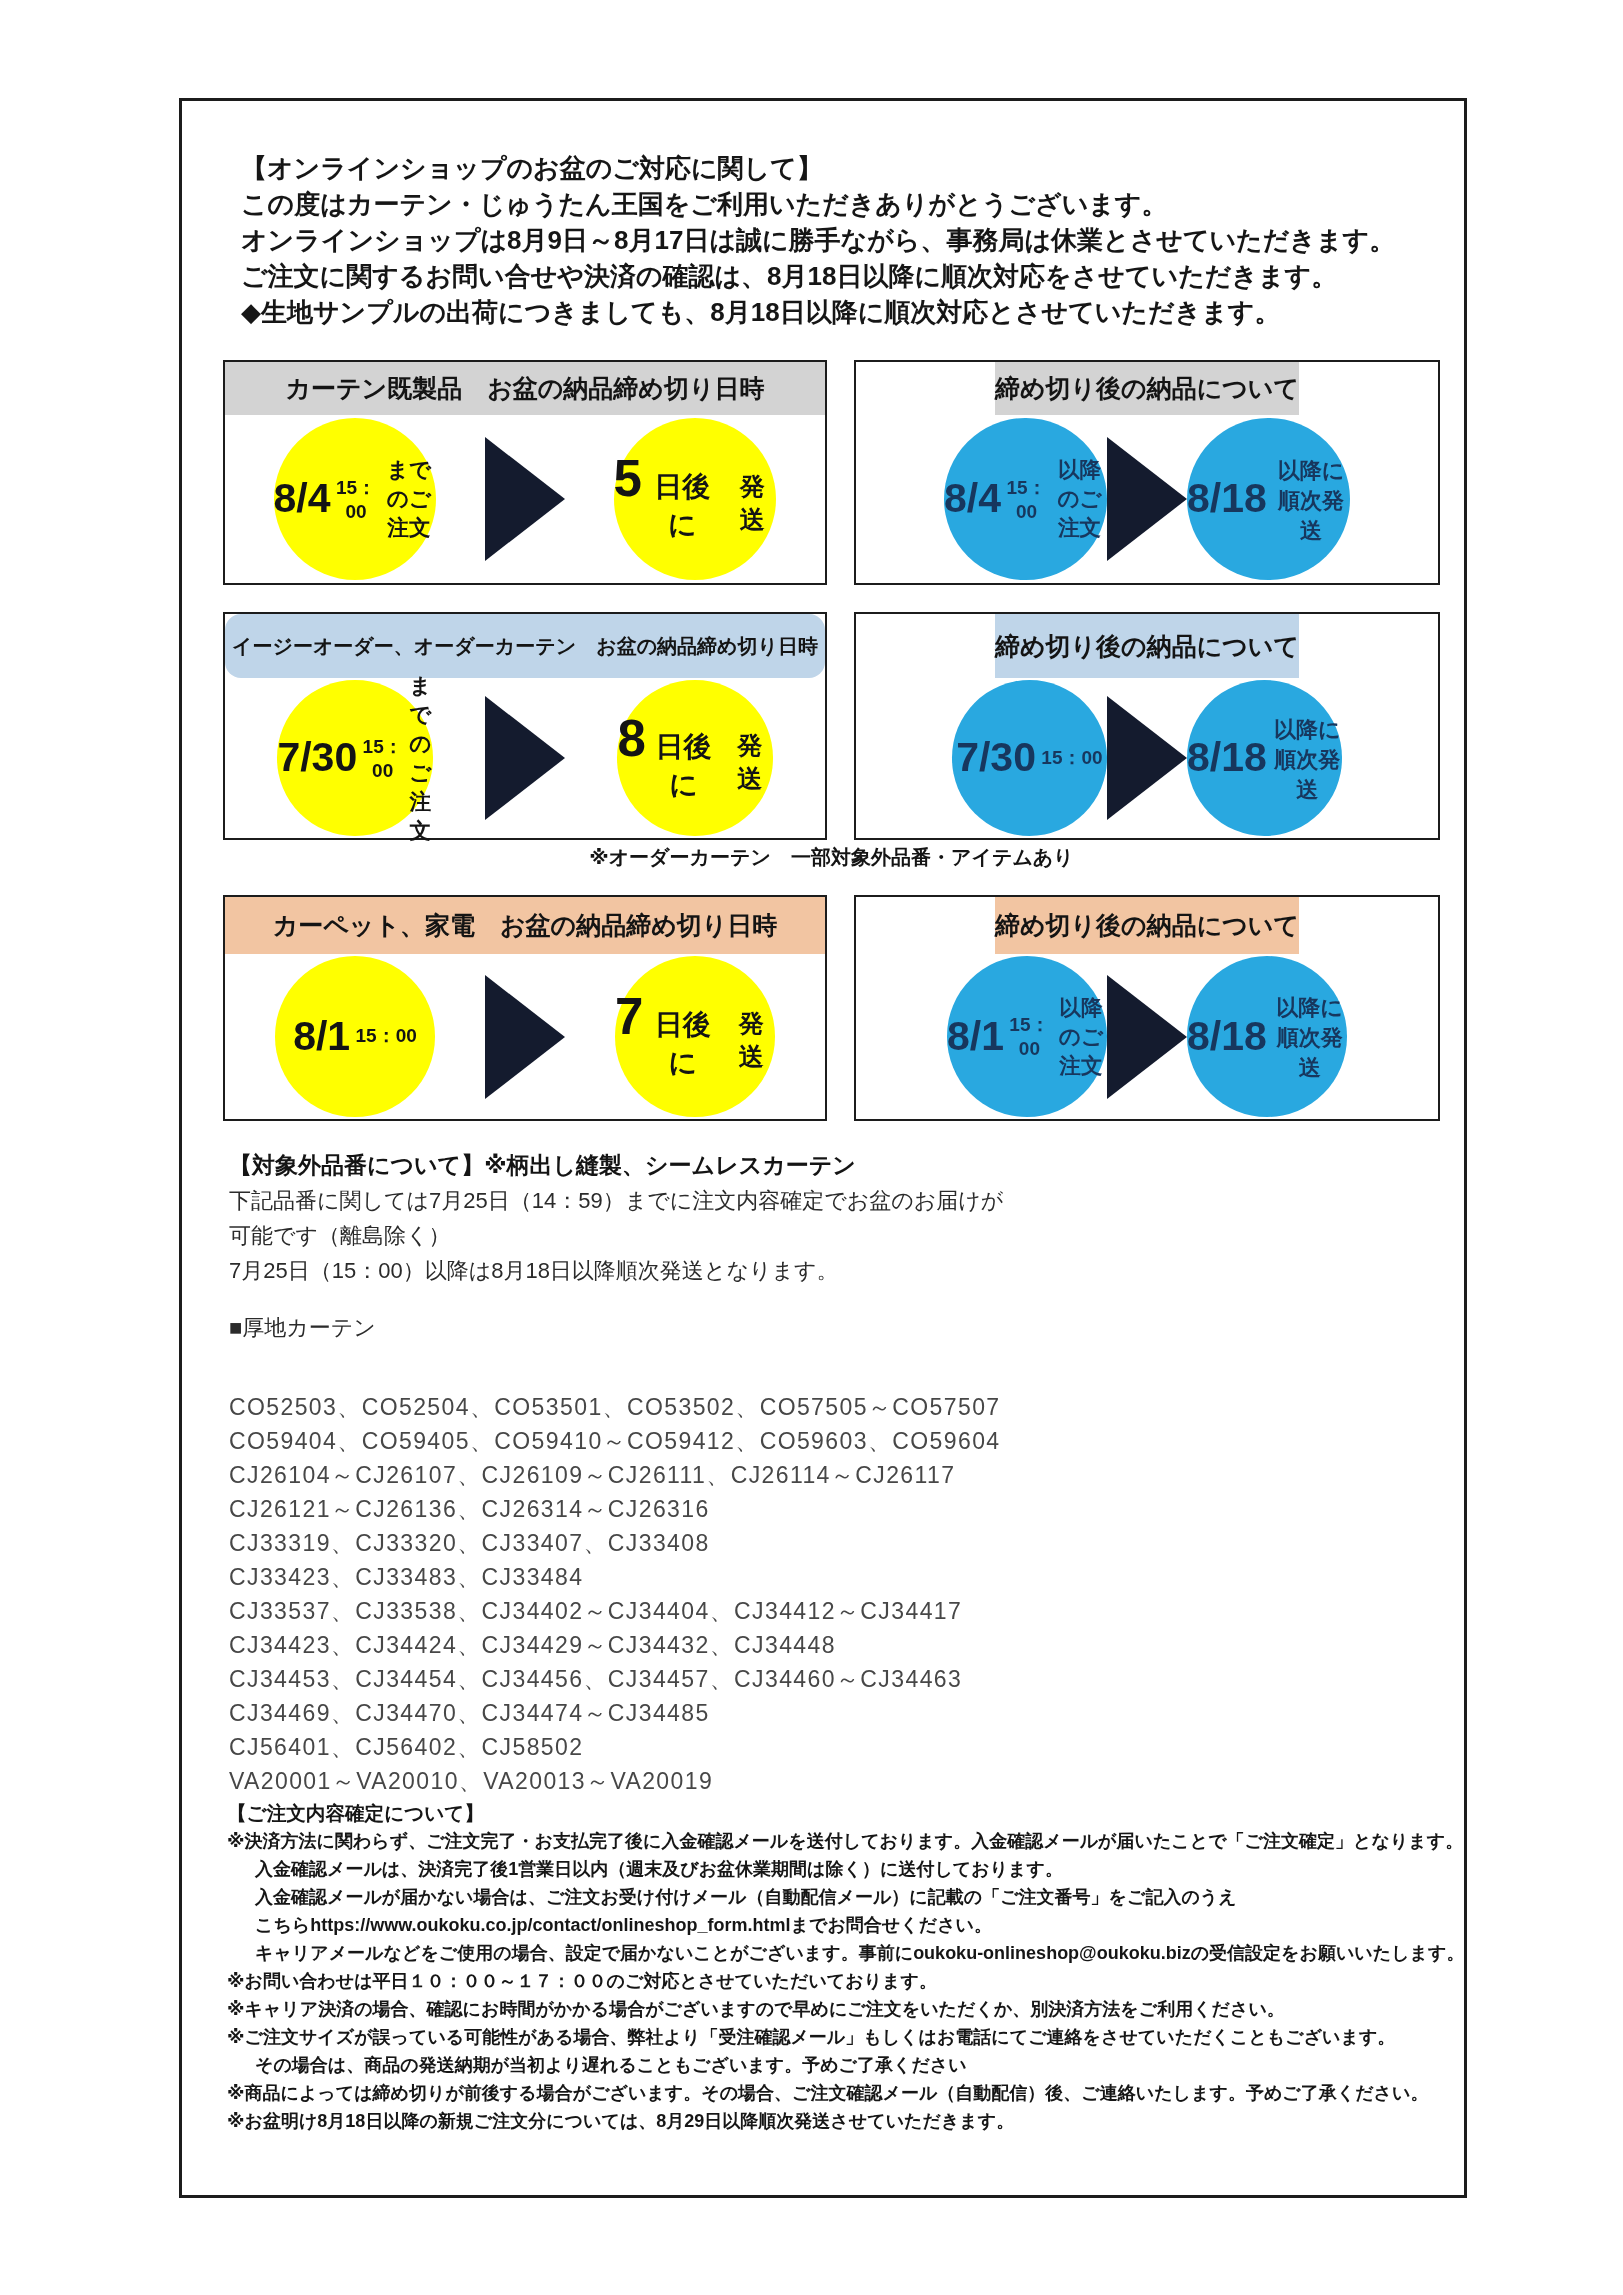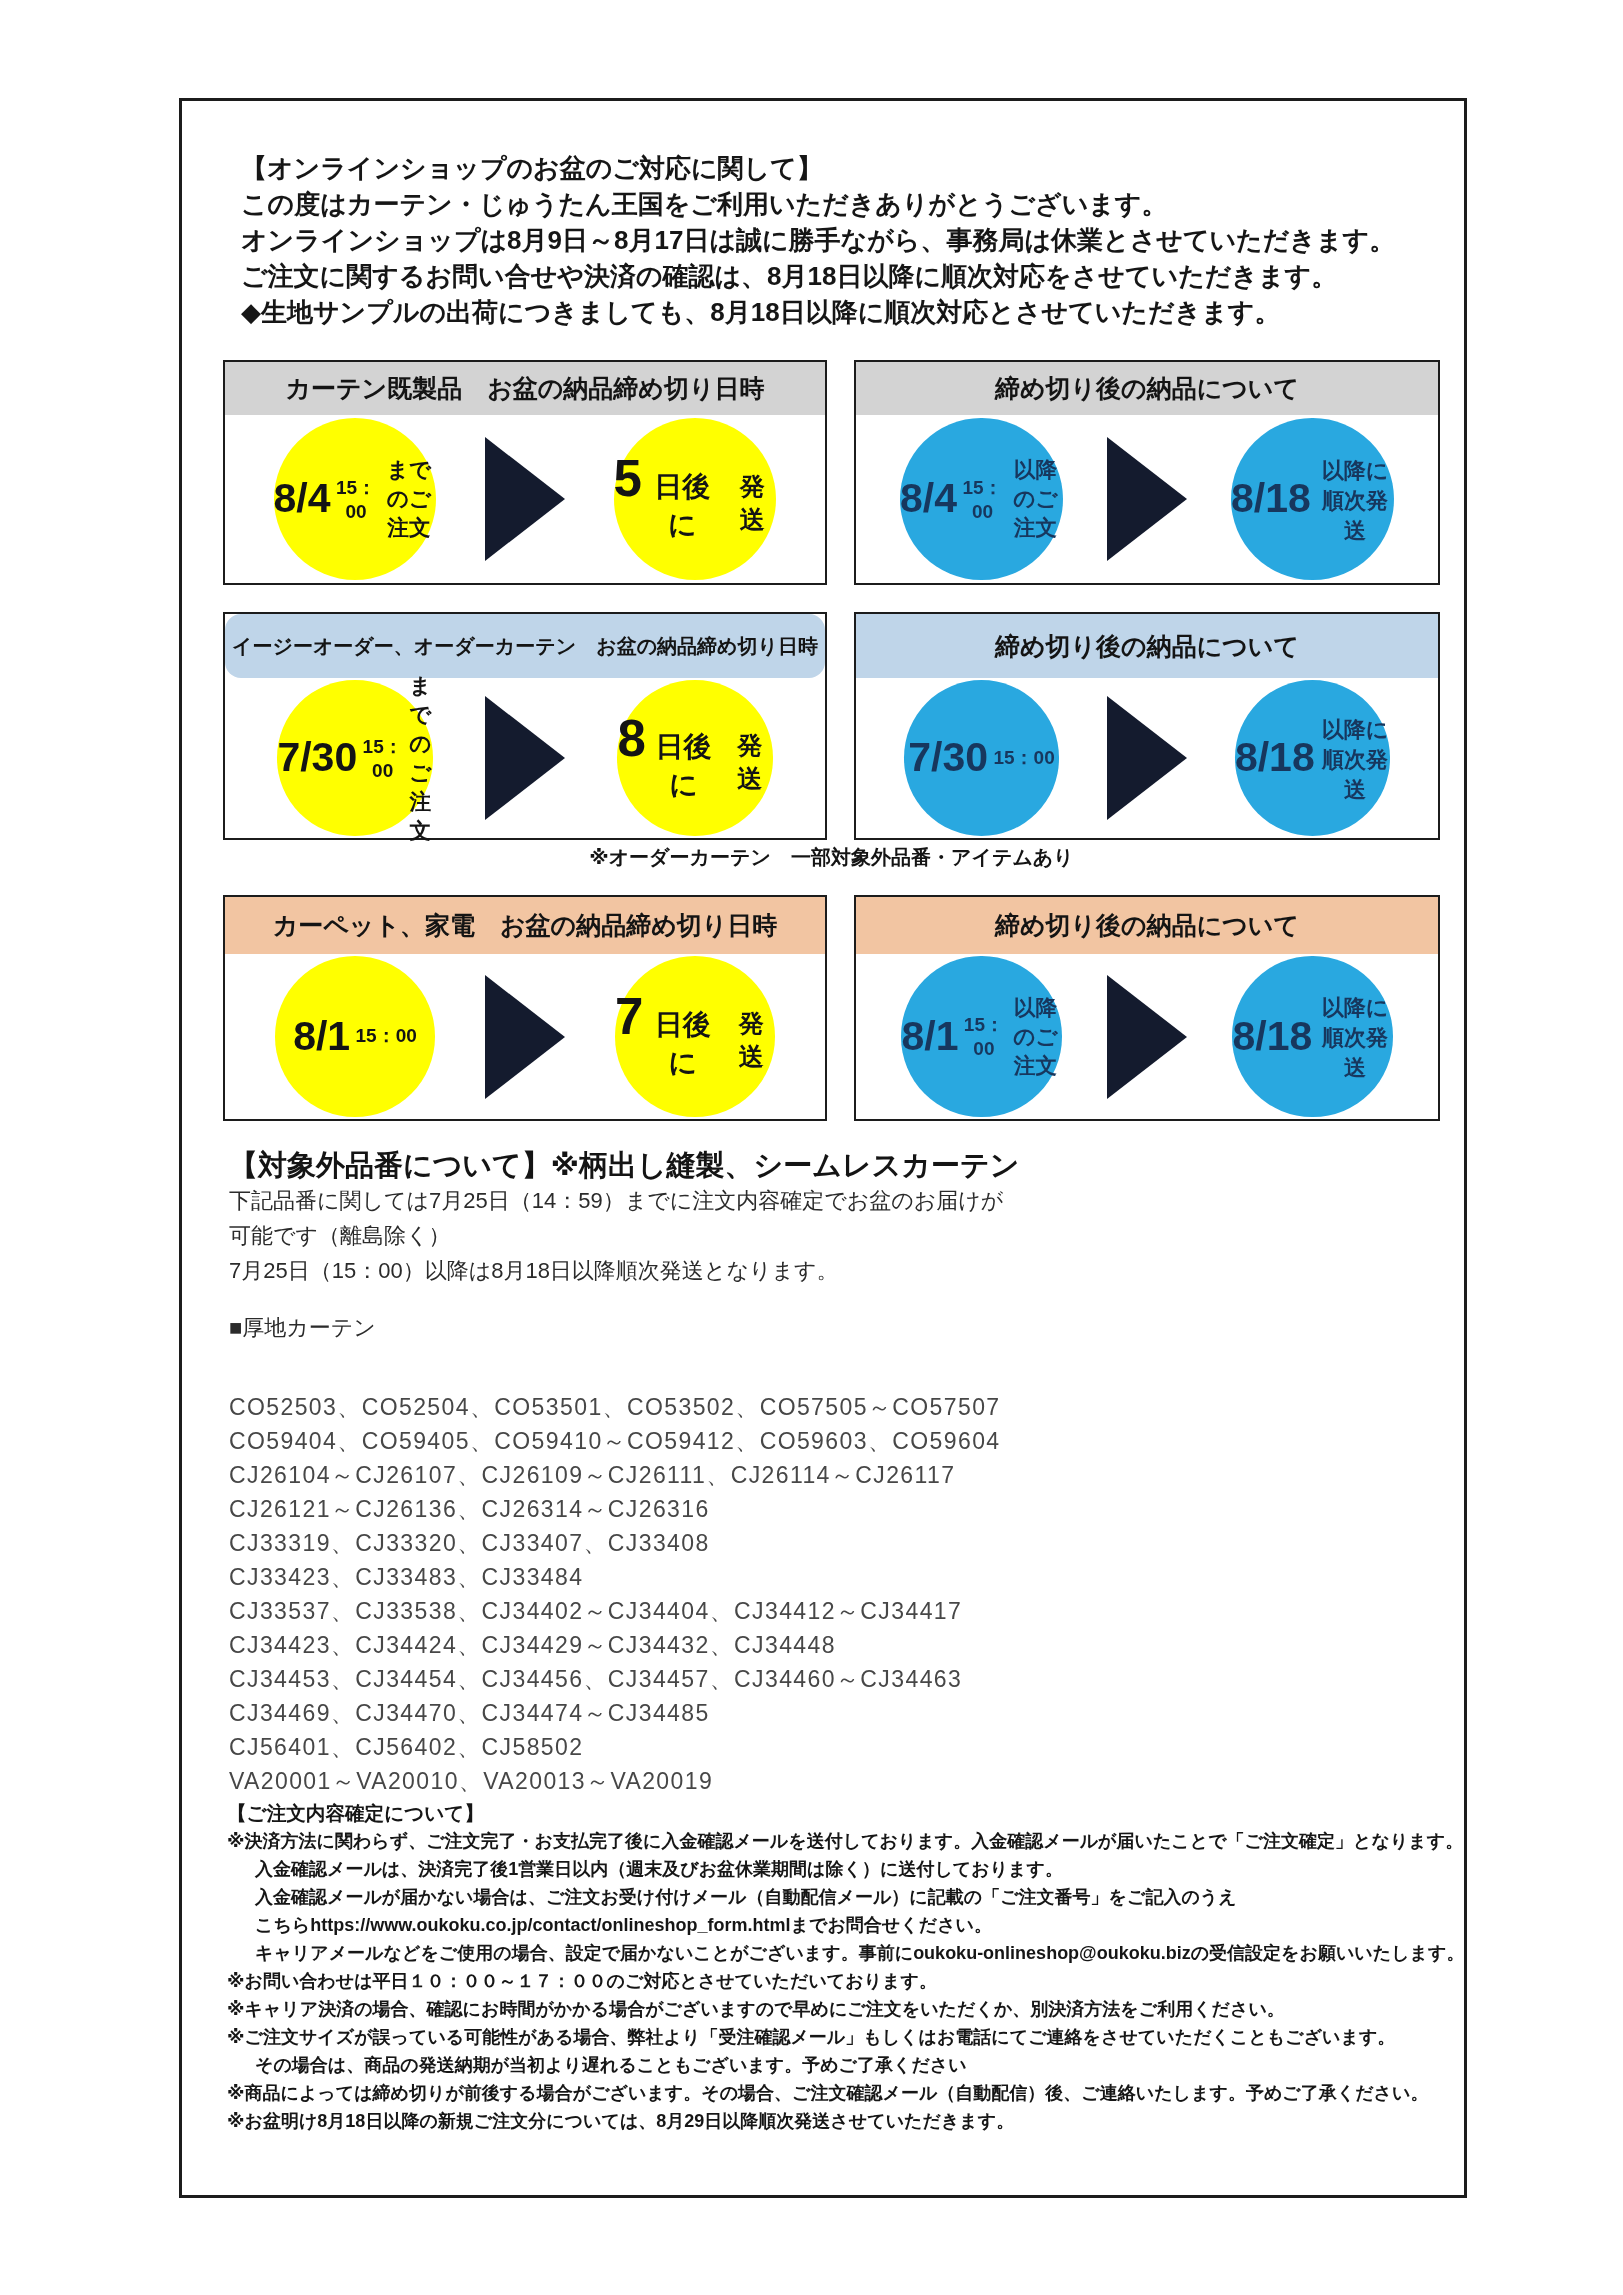--- a/index.html
+++ b/index.html
@@ -31,21 +31,21 @@
   }
   .row1{top:360px;height:225px;}
   .row2{top:612px;height:228px;}
   .row3{top:895px;height:226px;}
   .box{
     box-sizing:border-box;height:100%;
     border:2.7px solid #1c1c1c;background:#ffffff;
     display:flex;flex-direction:column;
   }
   .box.deadline{width:604px;}
-  .box.after{width:586px;}
+  .box.after{width:586px;align-items:center;}
   .box-header{
     display:flex;align-items:center;justify-content:center;
     font-weight:700;font-size:25px;color:#141414;
     white-space:nowrap;flex:0 0 auto;
   }
   .row1 .box-header{height:53px;}
   .row2 .box-header{height:64px;}
   .row3 .box-header{height:57px;}
   .row2 .deadline .box-header{font-size:20px;}
   .box-body{
@@ -79,21 +79,21 @@
     position:absolute;left:223px;top:844px;width:1217px;
     text-align:center;font-size:20px;font-weight:700;color:#141414;
     white-space:nowrap;
   }
   
   .exception{
     position:absolute;left:229px;top:1148px;
     font-size:22px;font-weight:400;line-height:35px;
     color:#2b2b2b;white-space:nowrap;
   }
-  .exception .heading{font-weight:700;font-size:29px;color:#141414;}
+  .exception .heading{font-weight:700;font-size:23px;color:#141414;}
   .list-title{
     position:absolute;left:229px;top:1313px;
     font-size:22px;color:#2b2b2b;white-space:nowrap;
   }
   .codes{
     position:absolute;left:229px;top:1350px;
     font-size:23px;font-weight:400;line-height:34px;
     color:#474747;letter-spacing:1.4px;white-space:nowrap;margin-top:40px;
   }
   

